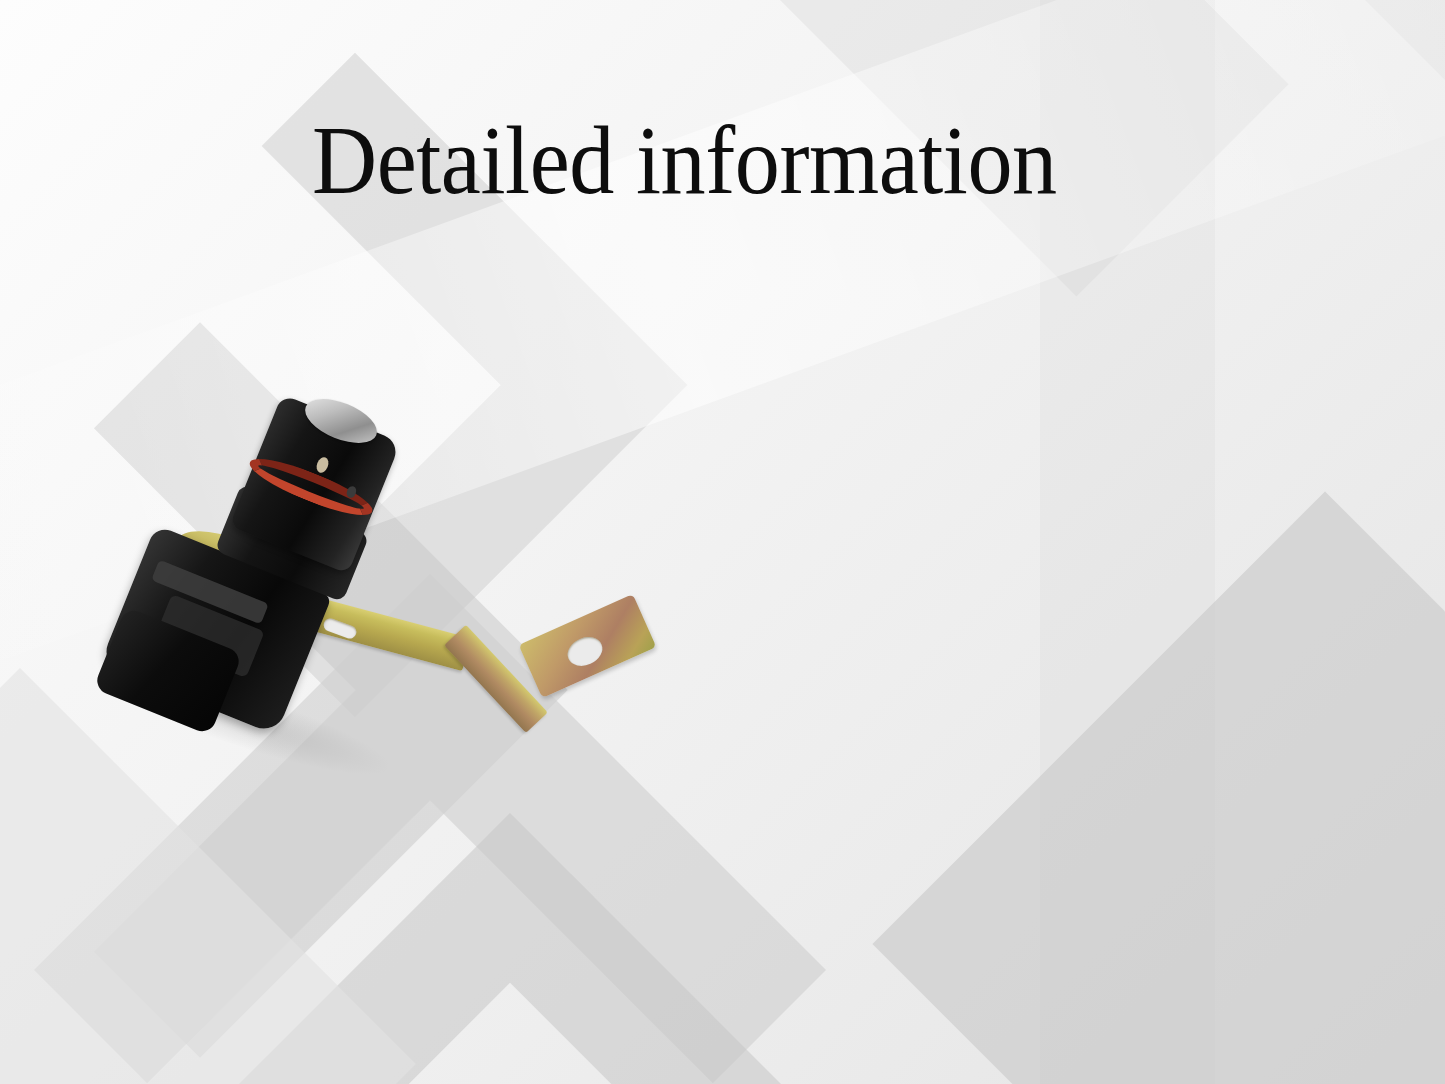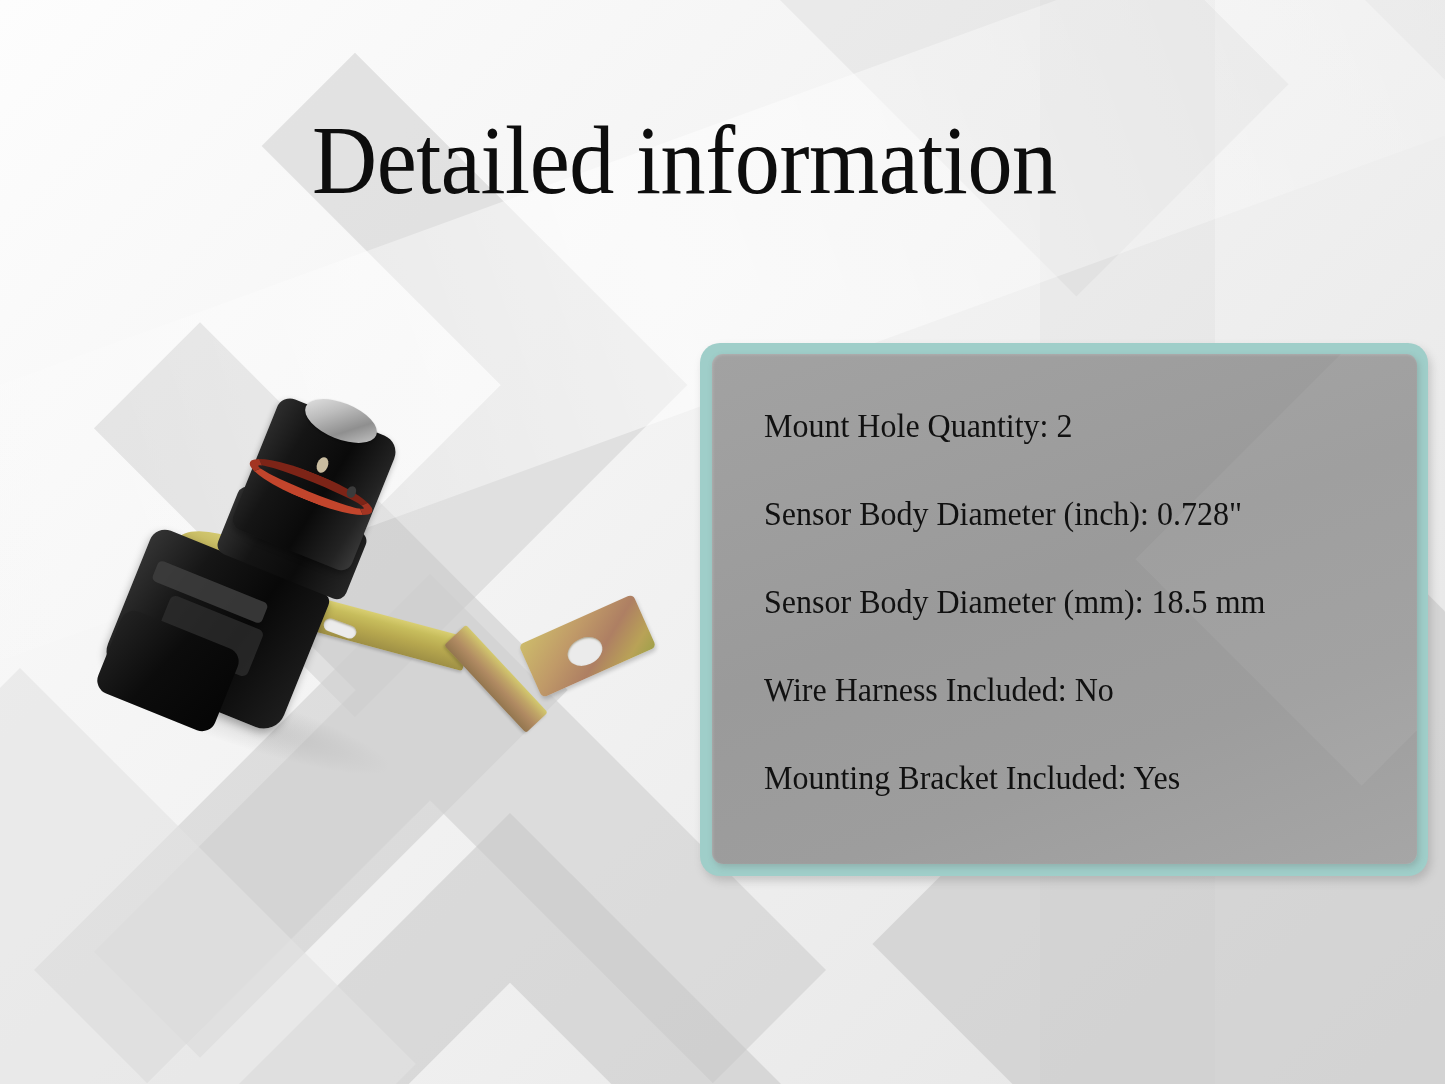--- a/index.html
+++ b/index.html
@@ -361,25 +361,14 @@
     <div class="prod-layer conn-rib-b"></div>
     <div class="prod-layer conn-end"></div>
     <div class="prod-layer body-mid"></div>
     <div class="prod-layer body-upper"></div>
     <div class="prod-layer oring"></div>
     <div class="prod-layer body-cap"></div>
     <div class="prod-layer dot-a"></div>
     <div class="prod-layer dot-b"></div>
   </div>
 
-  <div class="panel">
-    <div class="panel-inner">
-      <ul class="spec-list">
-        <li class="spec-item">Mount Hole Quantity: 2</li>
-        <li class="spec-item">Sensor Body Diameter (inch): 0.728"</li>
-        <li class="spec-item">Sensor Body Diameter (mm): 18.5 mm</li>
-        <li class="spec-item">Wire Harness Included: No</li>
-        <li class="spec-item">Mounting Bracket Included: Yes</li>
-      </ul>
-    </div>
-  </div>
 
 </div>
 
 </body></html>

